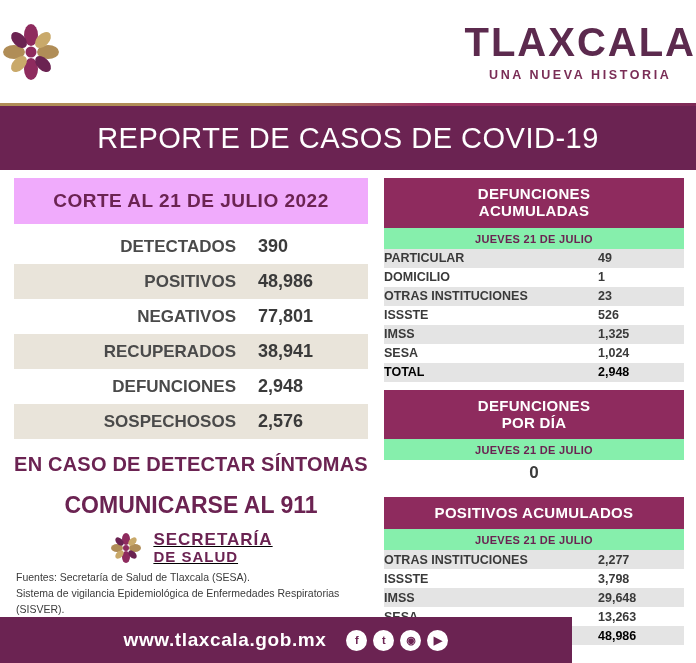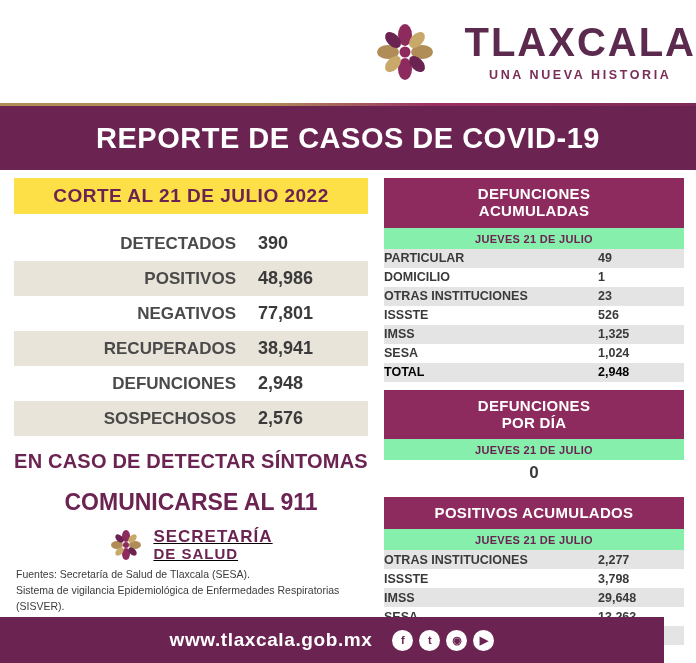--- a/index.html
+++ b/index.html
@@ -9,21 +9,21 @@
     background: #ffffff;
     overflow: hidden;
   }
   .page { position: relative; width: 696px; height: 663px; background:#fff; }
 
   
   .header {
     height: 103px;
     display: flex;
     align-items: center;
-    justify-content: flex-end;
+    justify-content: space-between;
     gap: 28px;
     background: #ffffff;
   }
   .logo-flower { width: 62px; height: 62px; position: relative; }
   .brand { display: flex; flex-direction: column; align-items: center; }
   .brand-title {
     font-size: 40px;
     font-weight: bold;
     letter-spacing: 2px;
     color: #5c2a4e;
@@ -40,35 +40,35 @@
 
   
   .title-bar {
     height: 64px;
     background: #6b2352;
     display: flex; align-items: center; justify-content: center;
   }
   .title-bar h1 {
     color: #ffffff;
     font-size: 29px;
-    font-weight: bold;
+    font-weight: normal;
     letter-spacing: 0.5px;
   }
 
   
   .content { display: flex; padding: 0; }
   .left-col { width: 378px; padding: 8px 10px 0 14px; }
   .right-col { width: 318px; padding: 8px 12px 0 6px; }
 
   
   .corte {
-    background: #fde047;
-    height: 36px;
+    background: #f0abfc;
+    height: 46px;
     display: flex; align-items: center; justify-content: center;
-    margin-bottom: 12px;
+    margin-bottom: 5px;
   }
   .corte span { color: #6b2352; font-size: 19px; font-weight: bold; letter-spacing: 0.5px; }
 
   .row {
     height: 35px;
     display: flex; align-items: center;
     font-size: 17px;
     color: #3a3a3a;
   }
   .row .lbl { flex: 1; text-align: right; padding-right: 22px; font-weight: bold; color:#4a4a4a; }
@@ -123,21 +123,21 @@
   .big-zero {
     text-align: center; font-size: 17px; font-weight: bold; color: #3a3a3a;
     padding: 3px 0 6px;
   }
   .panel-gap { height: 8px; }
 
   
   .footer {
     position: absolute;
     left: 0; bottom: 0;
-    width: 664px; height: 46px;
+    width: 572px; height: 46px;
     background: #6b2352;
     display: flex; align-items: center; justify-content: center; gap: 20px;
   }
   .footer .url { color: #fff; font-size: 19px; font-weight: bold; letter-spacing: 0.6px; }
   .social { display: flex; gap: 6px; }
   .social .ic {
     width: 21px; height: 21px; border-radius: 50%;
     background: #ffffff; color: #6b2352;
     display: flex; align-items: center; justify-content: center;
     font-size: 11px; font-weight: bold;

